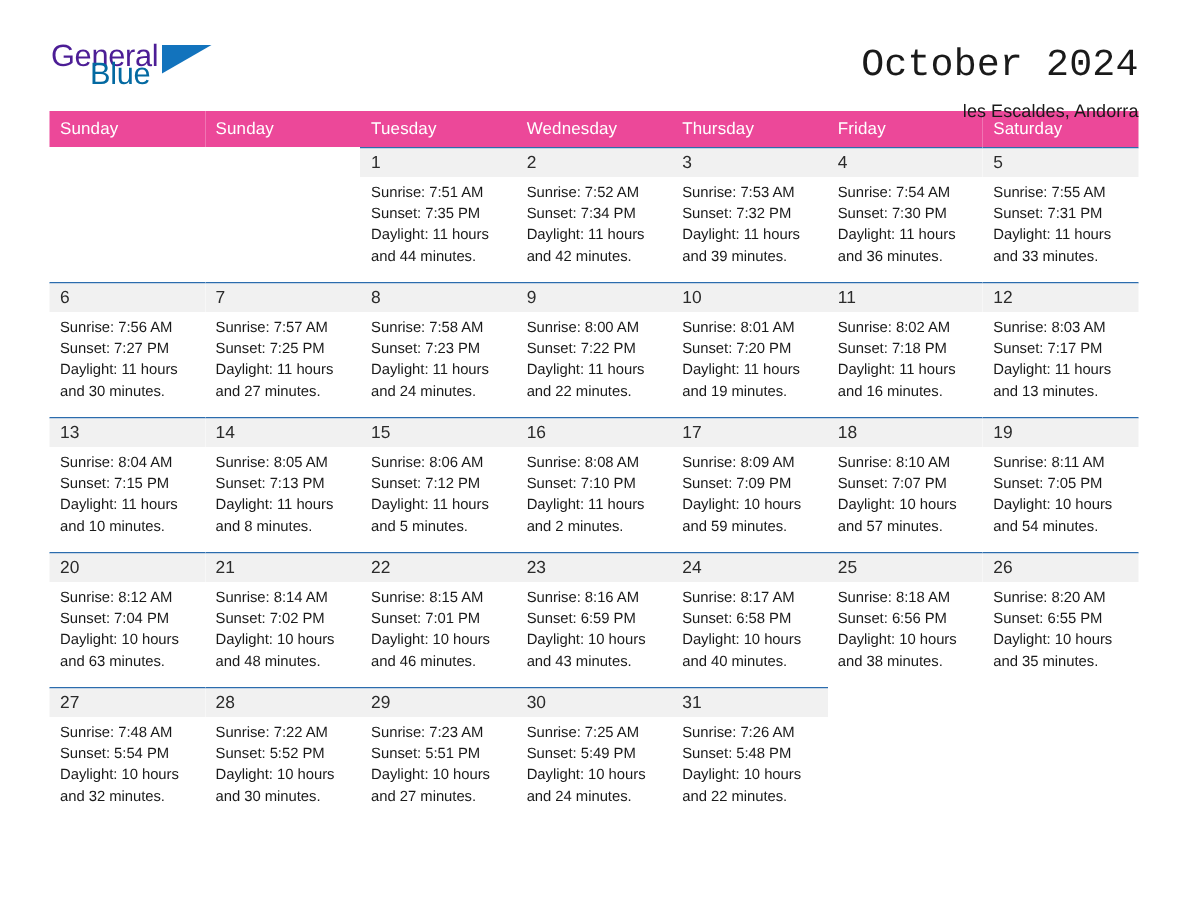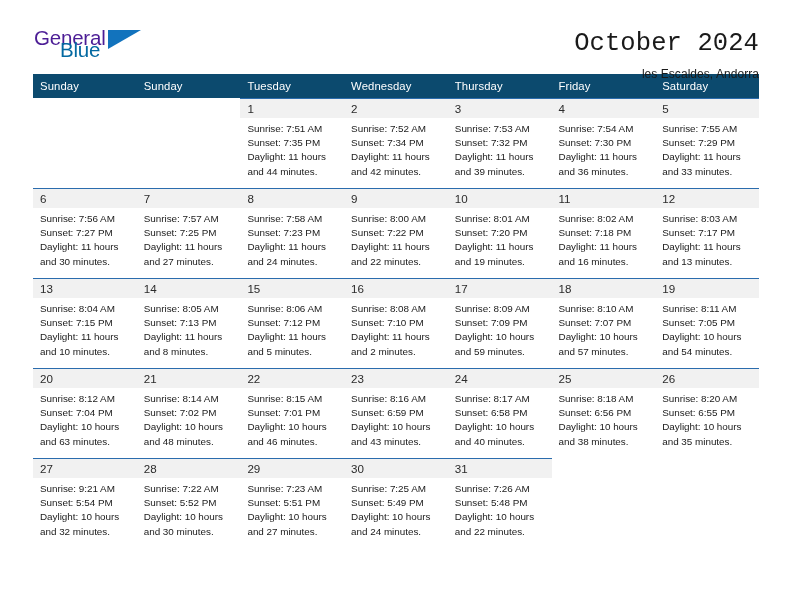--- a/index.html
+++ b/index.html
@@ -89,21 +89,21 @@
 
   
   .calendar {
     width: 726px;
     border-collapse: collapse;
     table-layout: fixed;
     margin-top: 0;
   }
 
   .calendar th {
-    background: #0c4a6e;
+    background: #ec4899;
     color: #ffffff;
     font-size: 11.3px;
     font-weight: normal;
     text-align: left;
     padding: 6px 0 6px 7px;
     height: 20px;
     box-sizing: border-box;
     letter-spacing: 0.1px;
   }
 
@@ -227,21 +227,21 @@
                 <div>Daylight: 11 hours</div>
                 <div>and 36 minutes.</div>
               </div>
             </div>
           </td>
           <td>
             <div class="cell-inner cell-filled">
               <div class="daynum">5</div>
               <div class="details">
                 <div>Sunrise: 7:55 AM</div>
-                <div>Sunset: 7:29 PM</div>
+                <div>Sunset: 7:31 PM</div>
                 <div>Daylight: 11 hours</div>
                 <div>and 33 minutes.</div>
               </div>
             </div>
           </td>
         </tr>
         <tr>
           <td>
             <div class="cell-inner cell-filled">
               <div class="daynum">6</div>
@@ -476,21 +476,21 @@
                 <div>and 35 minutes.</div>
               </div>
             </div>
           </td>
         </tr>
         <tr>
           <td>
             <div class="cell-inner cell-filled">
               <div class="daynum">27</div>
               <div class="details">
-                <div>Sunrise: 9:21 AM</div>
+                <div>Sunrise: 7:48 AM</div>
                 <div>Sunset: 5:54 PM</div>
                 <div>Daylight: 10 hours</div>
                 <div>and 32 minutes.</div>
               </div>
             </div>
           </td>
           <td>
             <div class="cell-inner cell-filled">
               <div class="daynum">28</div>
               <div class="details">

